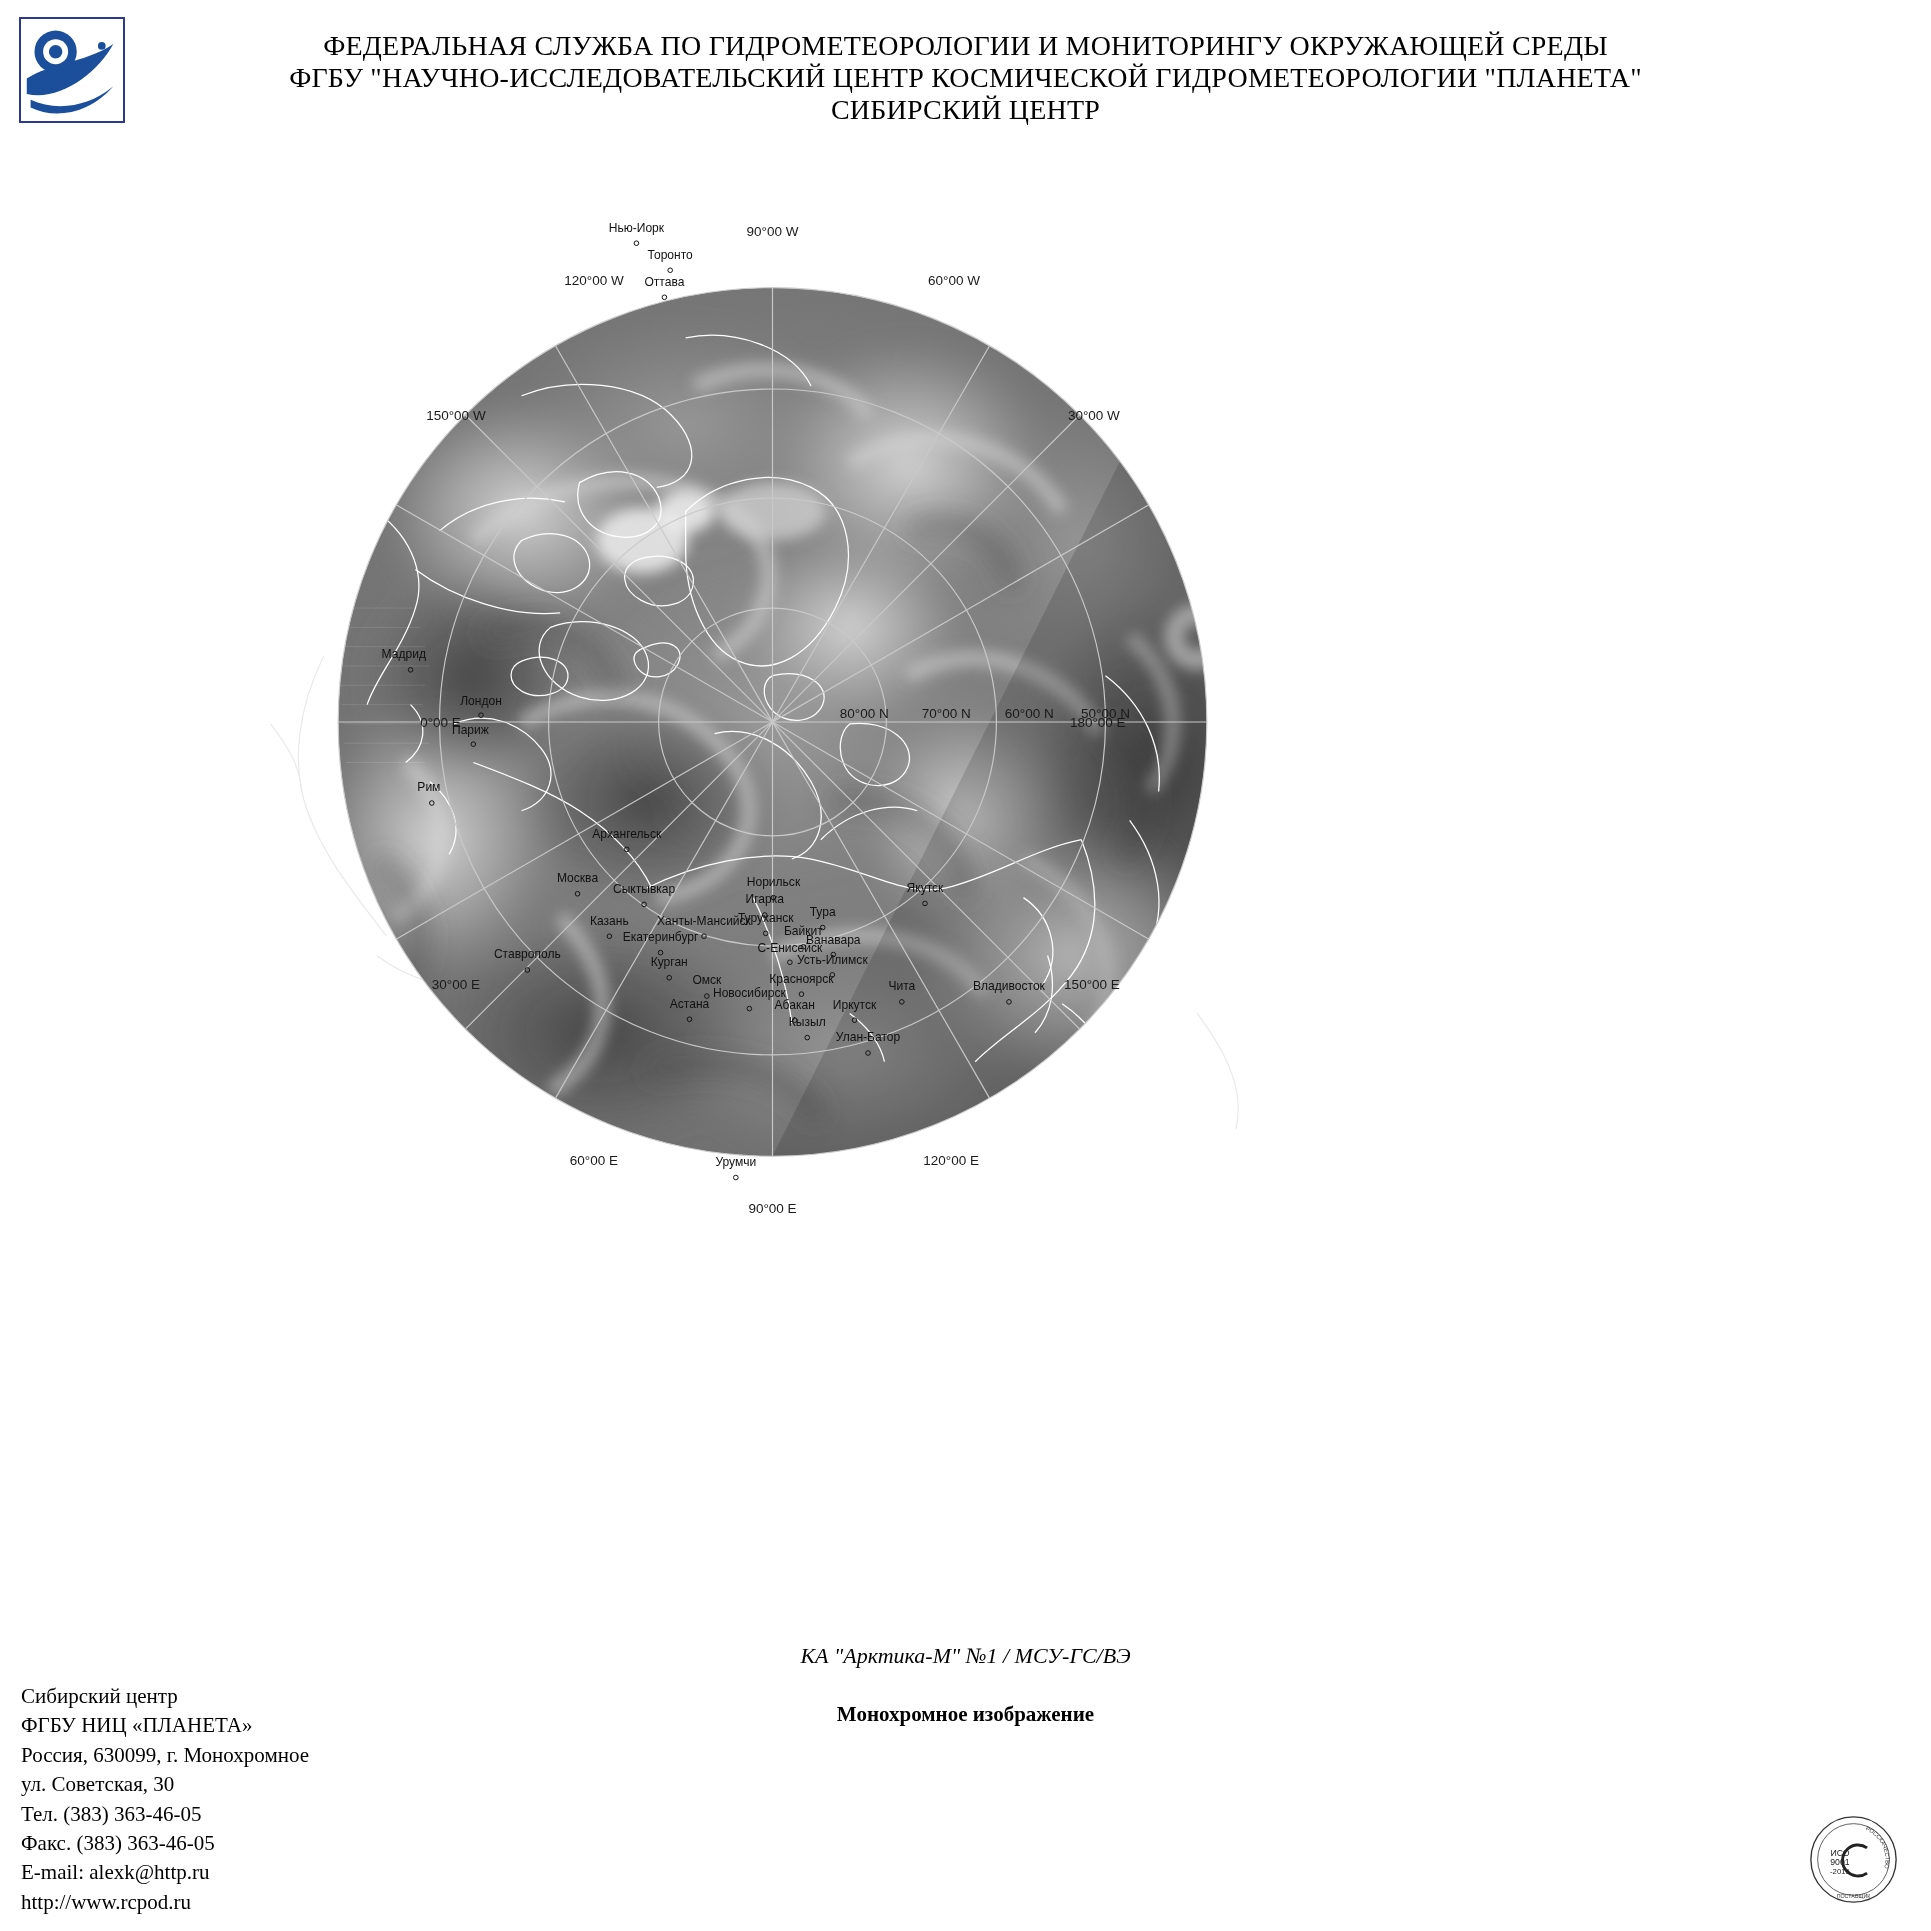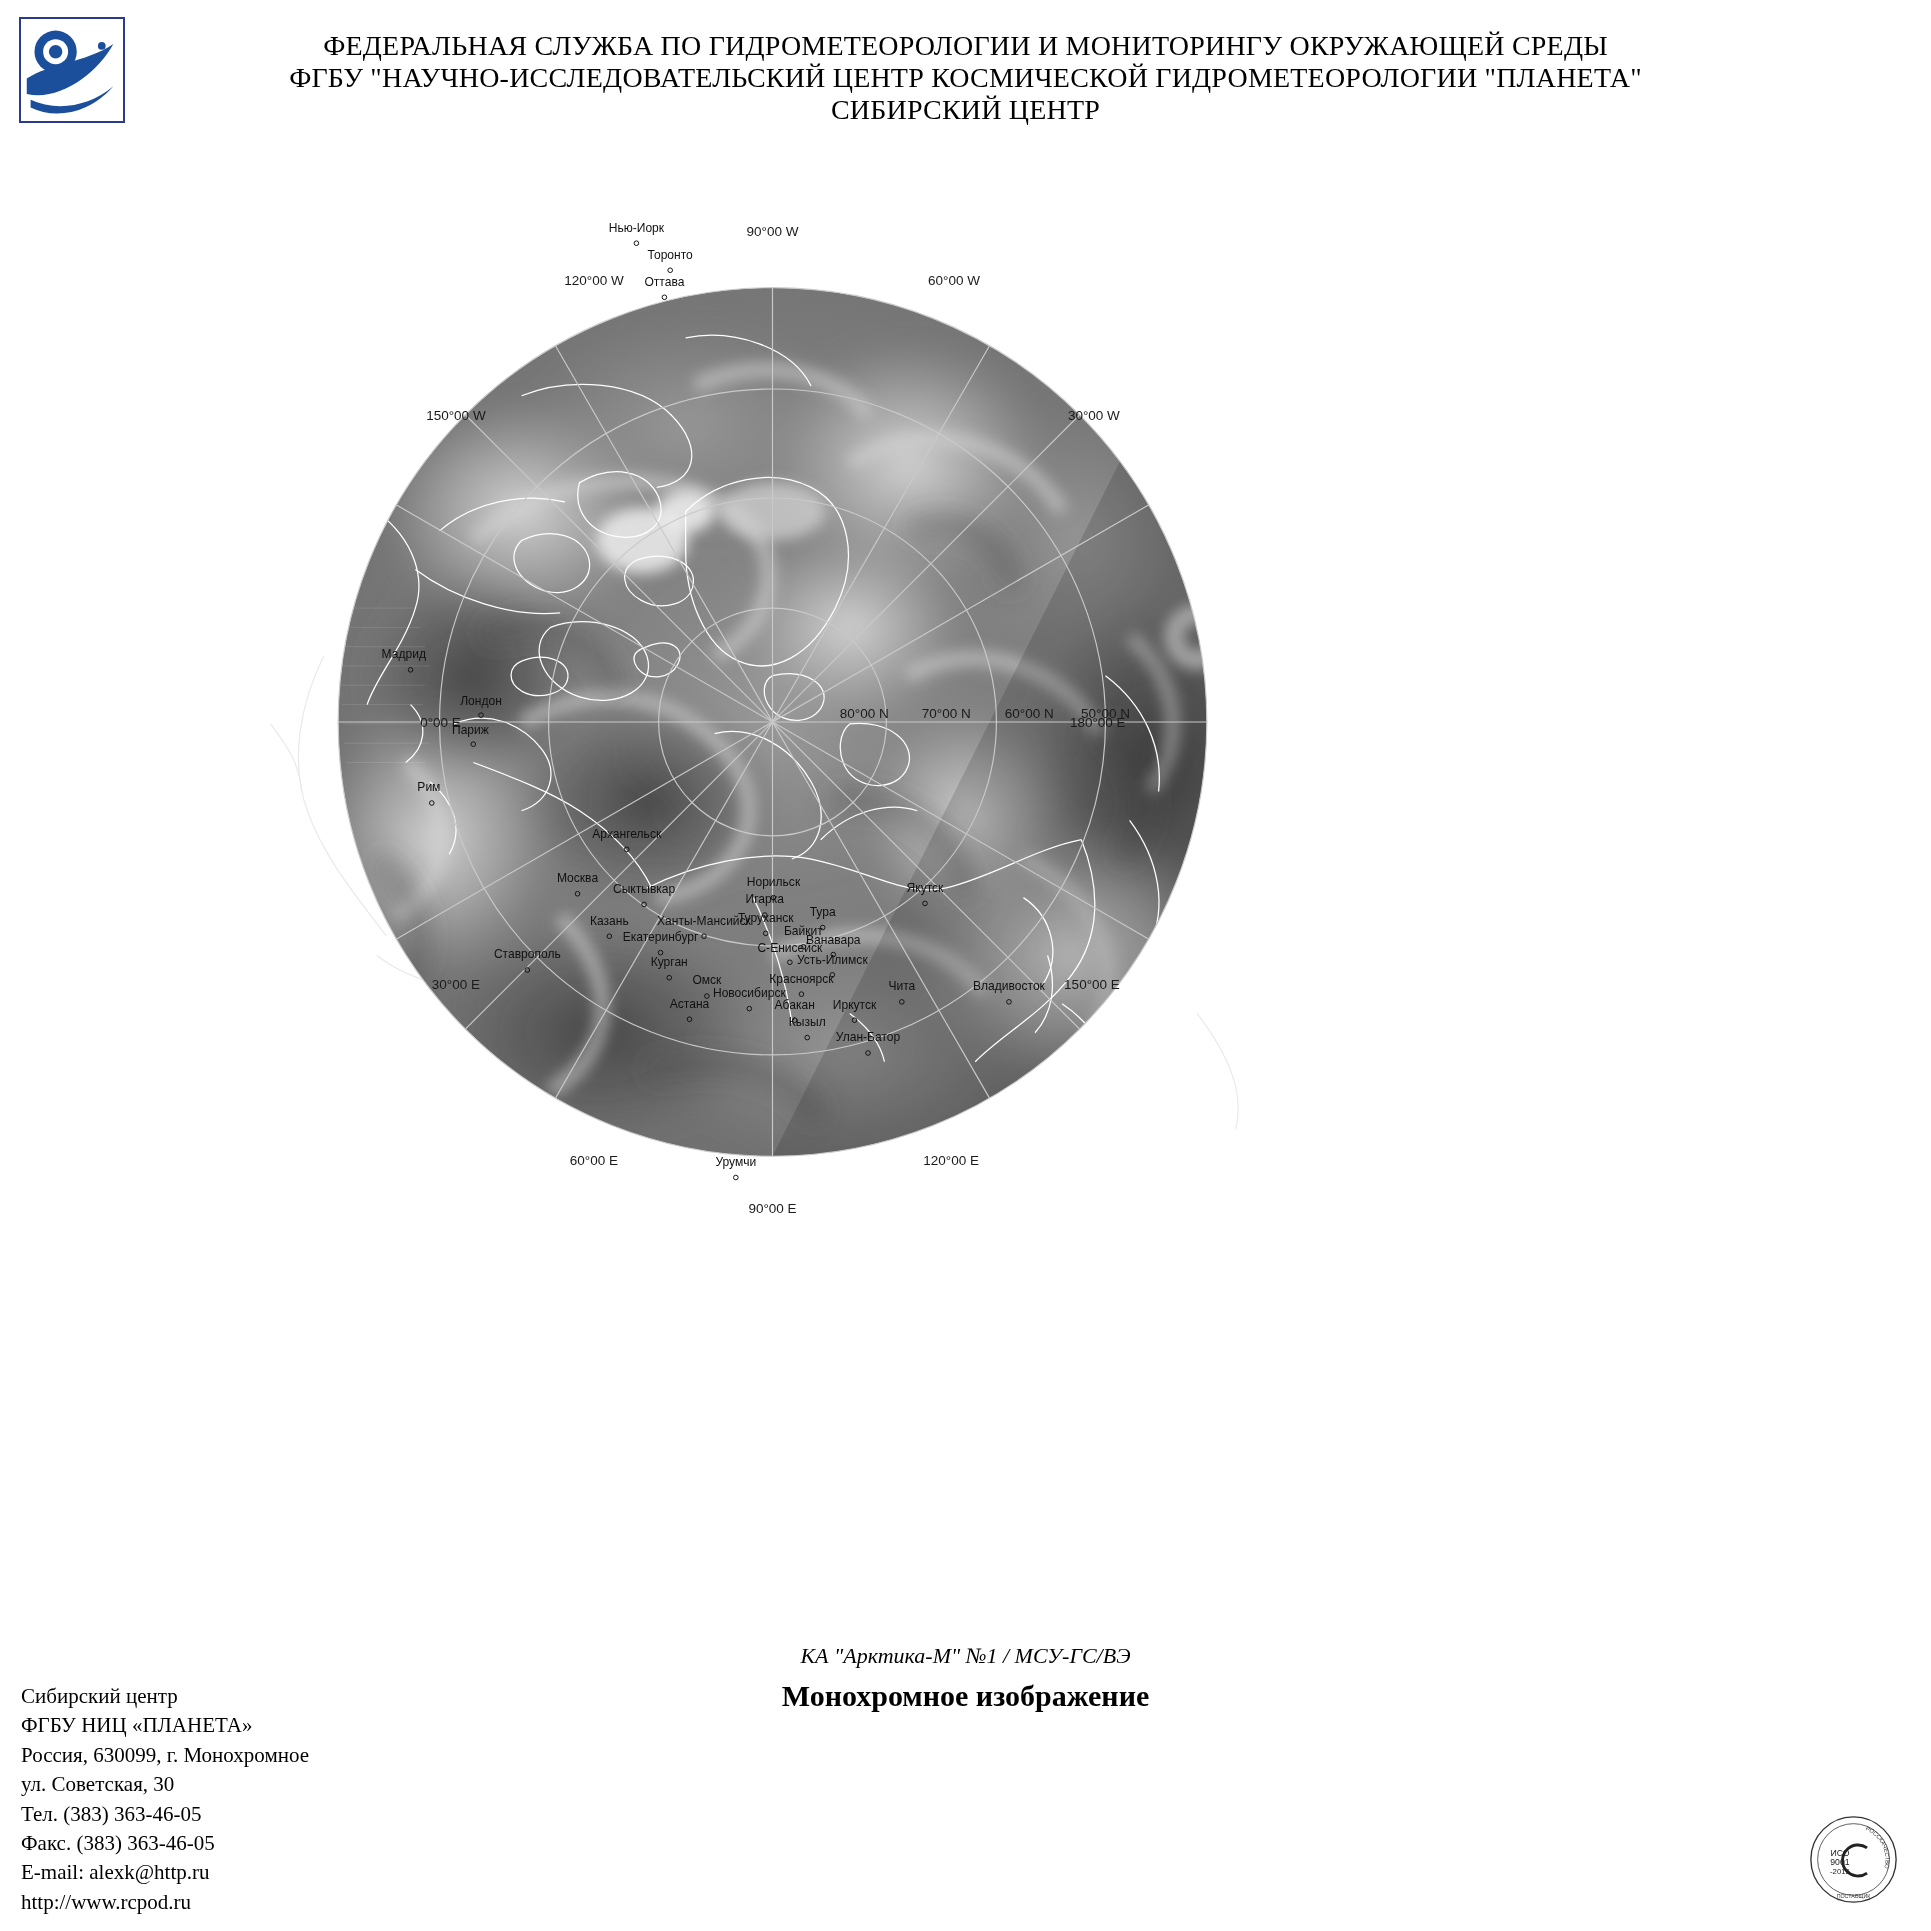--- a/index.html
+++ b/index.html
@@ -62,22 +62,22 @@
     width: 695px;
     text-align: center;
   }
   #caption .it {
     font-style: italic;
     font-size: 22px;
     line-height: 30px;
   }
   #caption .mono-title {
     font-weight: bold;
-    font-size: 30px;
-    margin-top: 8px;
+    font-size: 21px;
+    margin-top: 31px;
   }
 
   
   #contacts {
     position: absolute;
     left: 21px;
     top: 1682px;
     font-size: 21px;
     line-height: 29.4px;
   }

